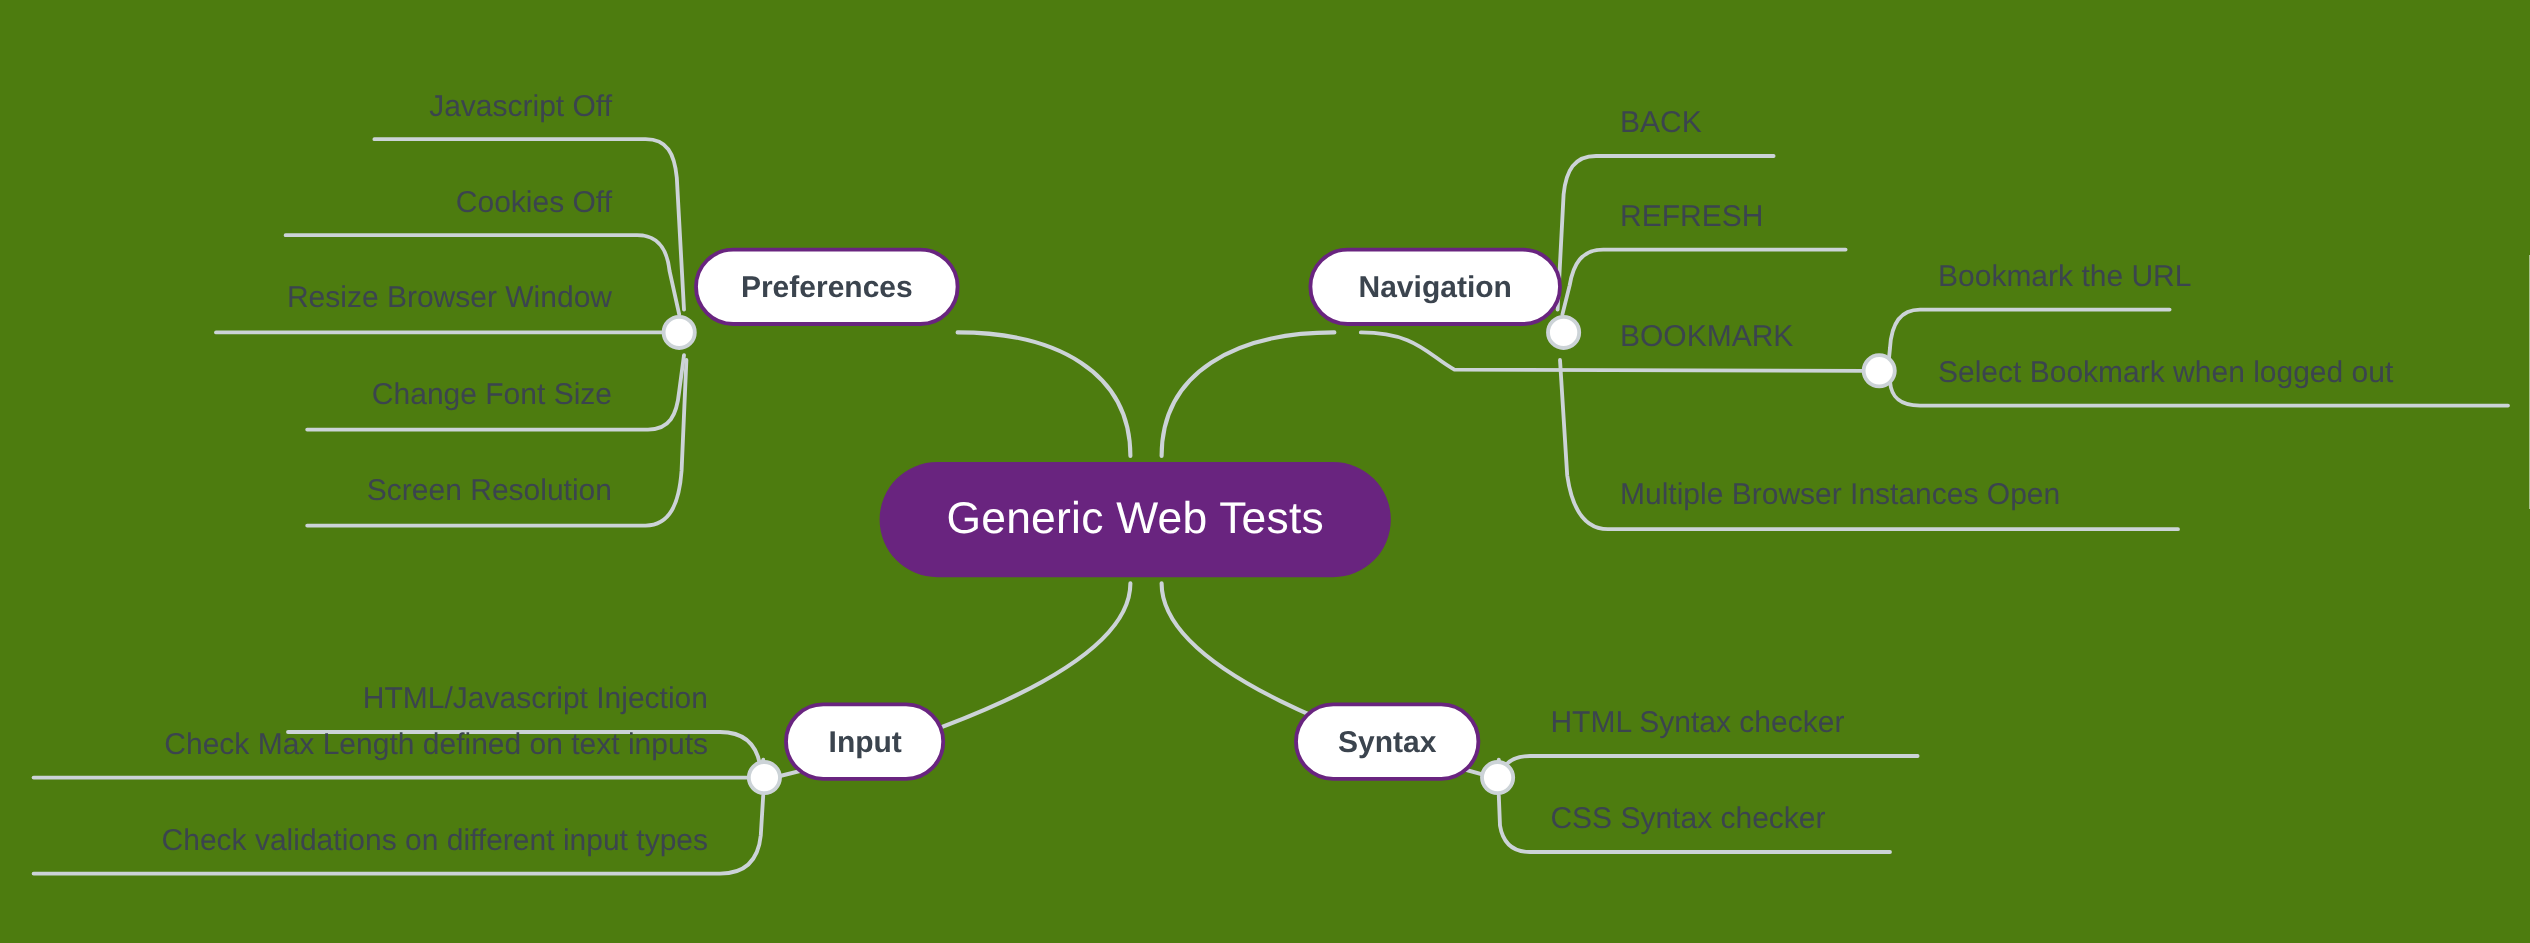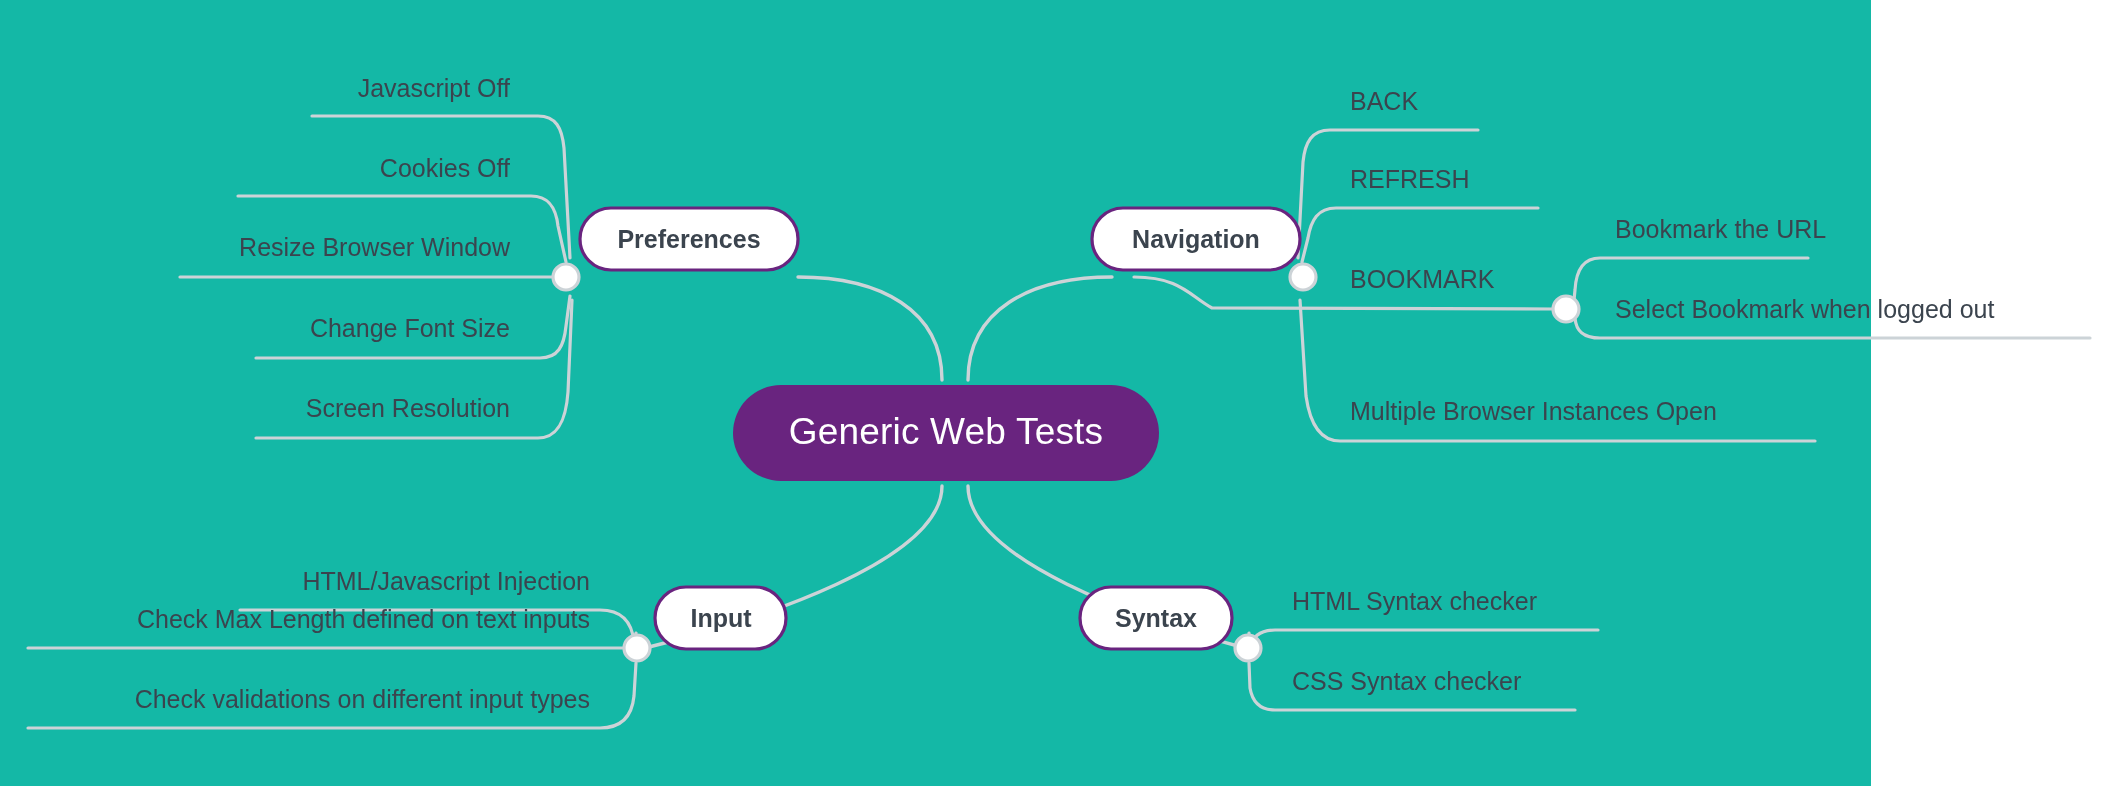--- a/index.html
+++ b/index.html
@@ -9,24 +9,23 @@
     background: #ffffff;
   }
   body {
     width: 2108px;
     height: 786px;
     overflow: hidden;
     font-family: "Liberation Sans", sans-serif;
   }
   #mindmap-root {
     position: relative;
-    width: 1860px;
+    width: 2108px;
     height: 786px;
-    background: #14b8a6;
-    padding-left: 11px;
+    background: #4d7c0f;
   }
   svg#mindmap-canvas {
     position: absolute;
     top: 0;
     left: 0;
     width: 2108px;
     height: 786px;
   }
   .branch-line {
     fill: none;

